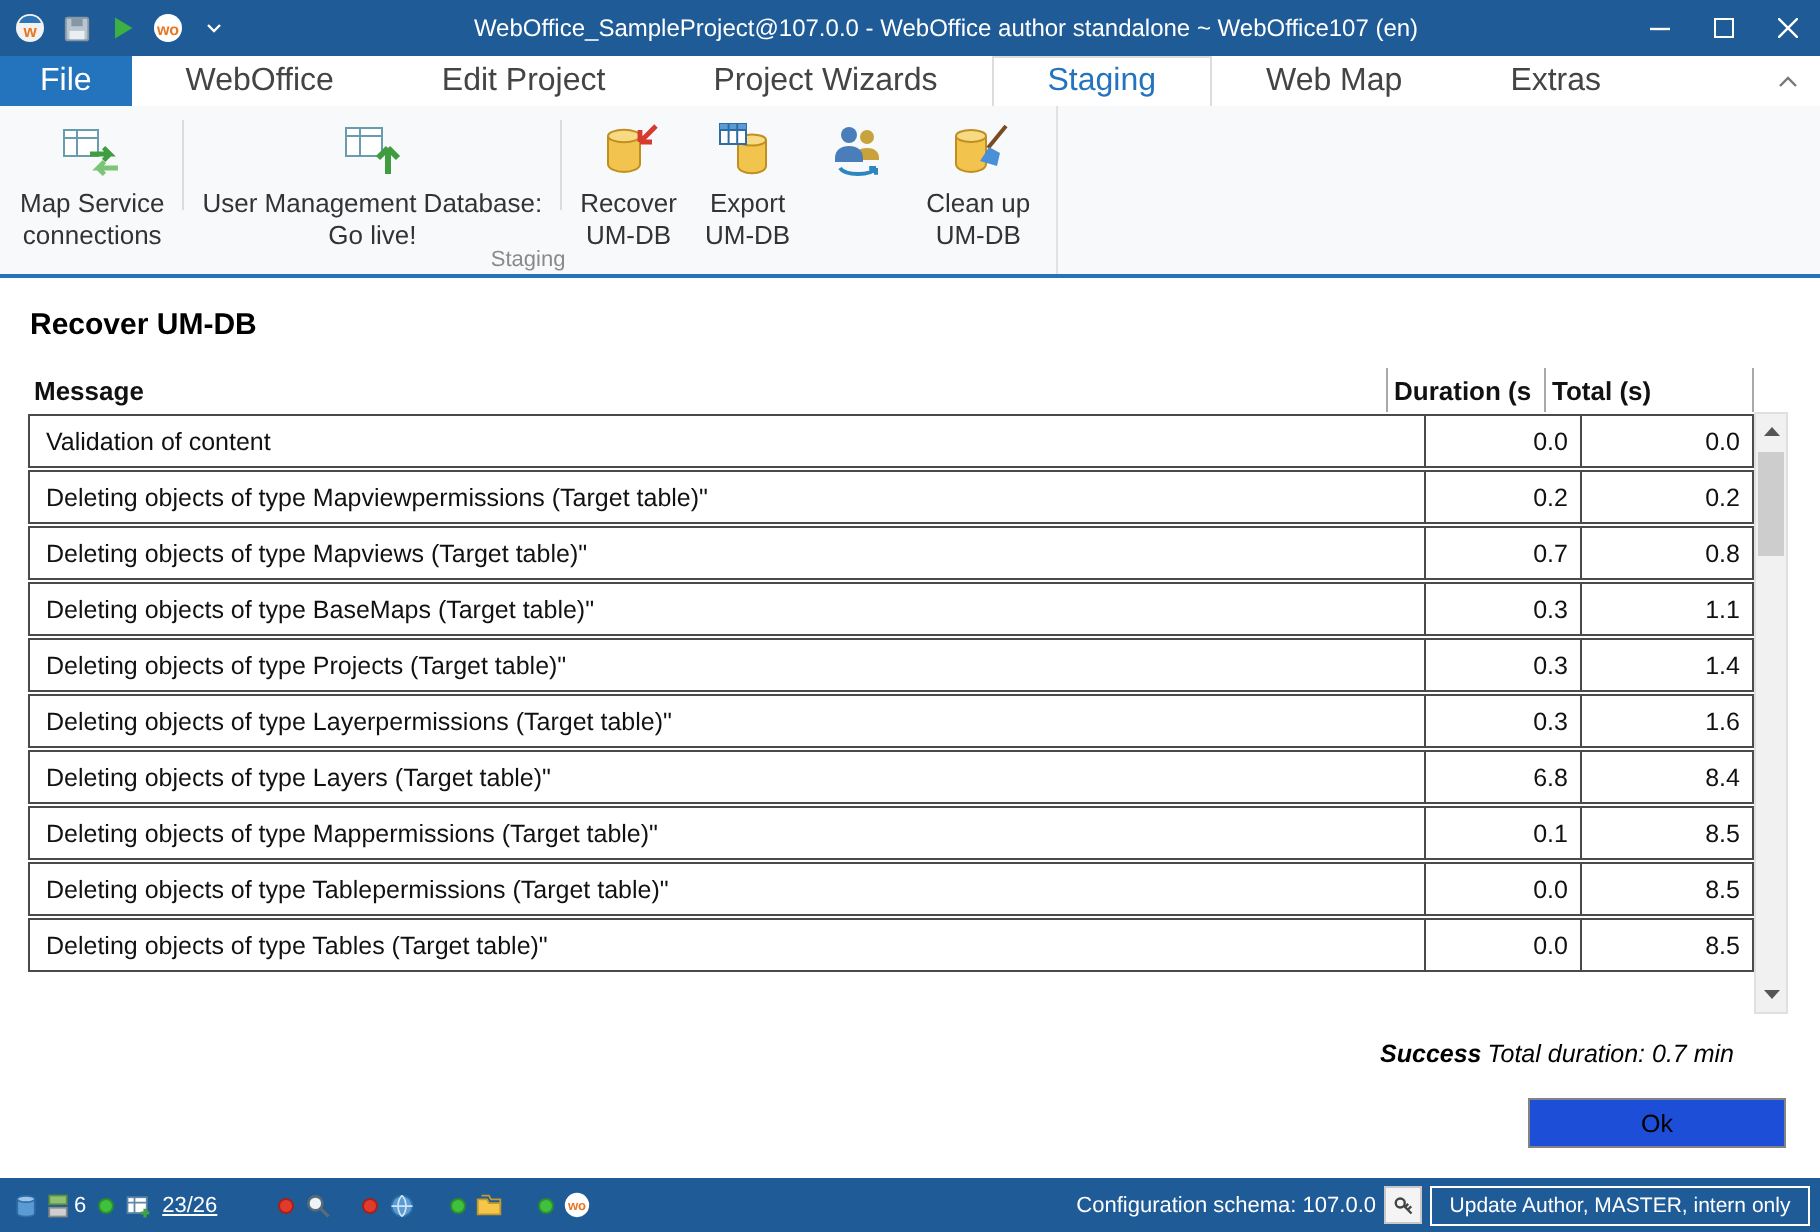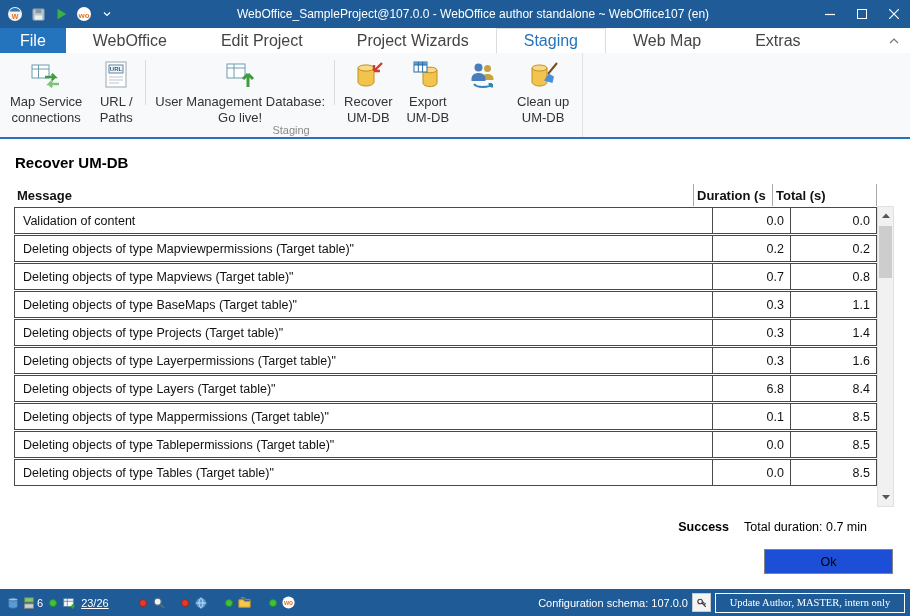--- a/index.html
+++ b/index.html
@@ -51,39 +51,39 @@
   .cell.dur { width:78px; justify-content:flex-end; padding-right:6px; border-left:1px solid #4a4a4a; }
   .cell.tot { width:86px; justify-content:flex-end; padding-right:6px; border-left:1px solid #4a4a4a; }
 
   .vscroll { width:17px; height:301px; margin-top:22px; background:#f1f1f1;
              border:1px solid #e0e0e0; display:flex; flex-direction:column; }
   .sbtn { height:17px; display:flex; align-items:center; justify-content:center; }
   .strack { flex:1; position:relative; }
   .sthumb { position:absolute; top:2px; left:1px; width:13px; height:52px; background:#cdcdcd; }
 
   .resultrow { display:flex; justify-content:flex-end; align-items:center;
-               margin-top:13px; padding-right:28px; font-size:12.5px; gap:15px; color:#000; }
+               margin-top:13px; padding-right:28px; font-size:12.5px; gap:3px; color:#000;font-style:italic; }
   .result-status { font-weight:bold; }
   .okrow { display:flex; justify-content:flex-end; margin-top:15px; padding-right:2px; }
   .okbtn { width:129px; height:25px; background:#1d4ed8; border:1px solid #838383;
            font-size:12.5px; display:flex; align-items:center; justify-content:center; color:#000; }
 
   
   .statusbar { position:absolute; bottom:0; left:0; right:0; height:27px; background:#1e5b97;
                display:flex; align-items:center; color:#fff; font-size:11px; padding:0 5px; }
   .sic { width:16px; height:16px; display:flex; align-items:center; justify-content:center; }
   .led { width:8px; height:8px; border-radius:50%; display:inline-block; }
   .led.green { background:#3fc13f; border:1px solid #2a8f2a; }
   .led.red { background:#e23b2e; border:1px solid #a32318; }
   .sb-group { display:flex; align-items:center; gap:4px;text-decoration:underline; }
   .sb-num { font-size:11px; }
   .keybtn { width:19px; height:19px; background:#f4f4f4; border:1px solid #c9c9c9;
             display:flex; align-items:center; justify-content:center; margin:0 4px; }
   .updatebox { height:20px; min-width:190px; border:1px solid #ffffff; display:flex;
-               align-items:center; justify-content:center; padding:0 7px; font-size:10.5px;font-family:Liberation Serif, serif; }
+               align-items:center; justify-content:center; padding:0 7px; font-size:10.5px; }
   svg { display:block; }
 </style>
 </head>
 <body>
 
 <div class="titlebar">
   <div class="tb-icons">
     <span class="tb-ic">
       <svg width="16" height="16" viewBox="0 0 16 16">
           <circle cx="8" cy="8" r="7" fill="#f2f2f2"></circle>
@@ -159,32 +159,20 @@
           <rect x="2" y="6" width="17" height="13" fill="#fff" stroke="#6a9cb0"></rect>
           <path d="M2 10h17M8.5 6v13" stroke="#6a9cb0"></path>
           <path d="M15 18h10l-3.2-3.2M25 18l-3.2 3.2" stroke="#3f9d3f" stroke-width="2.4" fill="none"></path>
           <path d="M29 25H19l3.2-3.2M19 25l3.2 3.2" stroke="#7cc576" stroke-width="2.4" fill="none"></path>
         </svg>
       </span>
       <span class="rlabel">Map Service
 connections</span>
     </div>
 
-    <div class="rbtn">
-      <span class="ric">
-        <svg width="32" height="32" viewBox="0 0 32 32">
-          <rect x="6" y="3" width="20" height="25" fill="#fff" stroke="#9aa7b0"></rect>
-          <rect x="9" y="6" width="14" height="8" fill="#eef3f7" stroke="#5b87a8"></rect>
-          <text x="16" y="12.3" font-size="6" fill="#33597a" font-weight="bold" text-anchor="middle">URL</text>
-          <path d="M9 18h14M9 21h14M9 24h10" stroke="#b8c4cc"></path>
-        </svg>
-      </span>
-      <span class="rlabel">URL /
-Paths</span>
-    </div>
 
     <div class="rsep"></div>
 
     <div class="rbtn">
       <span class="ric">
         <svg width="32" height="32" viewBox="0 0 32 32">
           <rect x="3" y="5" width="18" height="14" fill="#fff" stroke="#6a9cb0"></rect>
           <path d="M3 9h18M10 5v14" stroke="#6a9cb0"></path>
           <path d="M24 28V15m0 0l-5 5m5-5l5 5" stroke="#3f9d3f" stroke-width="3" fill="none"></path>
         </svg>

